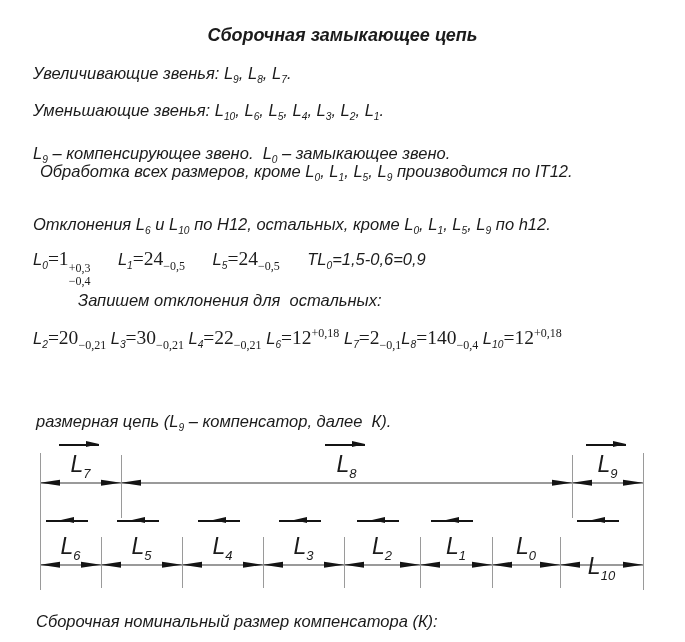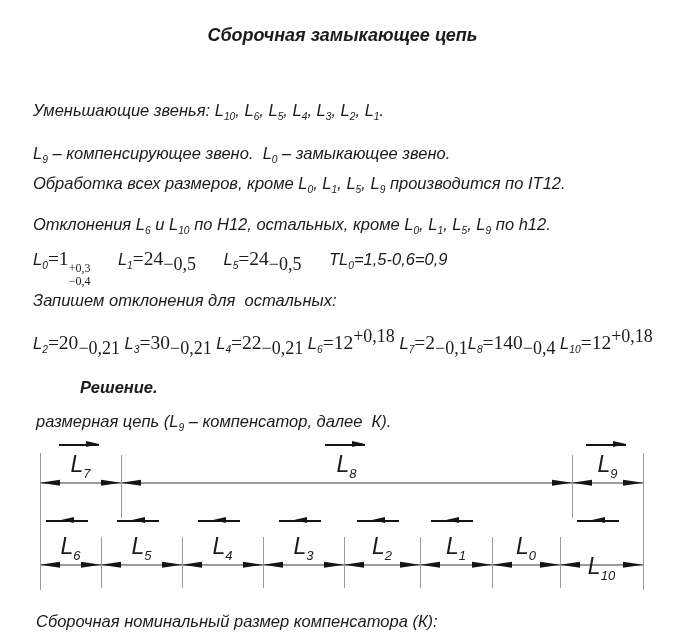--- a/index.html
+++ b/index.html
@@ -4,31 +4,31 @@
 <style>
   :root{ --ink:#1b1b1b; --line:#9a9a9a; --arrow:#141414; --bg:#ffffff; }
   html,body{margin:0;padding:0;background:#e8e8e8;}
   .doc{position:relative;width:685px;height:642px;background:var(--bg);overflow:hidden;
        font-family:"Liberation Sans",sans-serif;}
   .line{position:absolute;left:33px;font-style:italic;font-size:16.5px;color:var(--ink);
         white-space:pre;line-height:23px;}
   .title{left:0;width:685px;text-align:center;font-weight:700;font-size:18px;}
   .line sub,.line sup{font-size:0.62em;font-style:inherit;}
   .num{font-family:"Liberation Serif",serif;font-style:normal;font-size:19.5px;line-height:1;}
-  .num sub,.num sup{font-size:18px;font-style:normal;}
+  .num sub,.num sup{font-size:12px;font-style:normal;}
   .ss{display:inline-flex;flex-direction:column;font-family:"Liberation Serif",serif;
       font-style:normal;font-size:12px;line-height:1.05;vertical-align:-7px;}
   #ln-title{top:24px;}
   #ln-increasing{top:62px;}
   #ln-decreasing{top:99px;}
   #ln-roles{top:136px;margin-top:6px;}
-  #ln-processing{top:172px;}
+  #ln-processing{top:160px;margin-left:7px;}
   #ln-deviations{top:213px;}
   #ln-base-formulas{top:248px;text-align:center;}
-  #ln-write-rest{top:289px;}
+  #ln-write-rest{top:289px;margin-left:45px;}
   #ln-rest-formulas{top:326px;}
   #ln-solution{top:376px;left:80px;font-weight:700;}
   #ln-chain-note{top:410px;left:36px;}
   #ln-determine{top:610px;left:36px;}
   
   .diagram{position:absolute;left:0;top:0;width:587px;height:642px;pointer-events:none;}
   .dline{position:absolute;height:1.3px;background:var(--line);margin-top:-0.6px;}
   .tick{position:absolute;width:1.2px;background:var(--line);}
   .dart{position:absolute;width:0;height:0;border-top:3.4px solid transparent;
         border-bottom:3.4px solid transparent;transform:translateY(-3.2px);}
@@ -41,28 +41,28 @@
   .vhead-r{border-left:13px solid var(--arrow);}
   .linklabel{position:absolute;transform:translateX(-50%);font-style:italic;font-size:23px;
              color:var(--ink);line-height:1;white-space:nowrap;}
   .linklabel sub{font-size:13px;font-style:italic;}
 </style>
 </head>
 <body>
 
 <div class="doc">
   <div class="line title" id="ln-title">Сборочная замыкающее цепь</div>
+  <div class="line" id="ln-increasing">Увеличивающие звенья: L<sub>9</sub>, L<sub>8</sub>, L<sub>7</sub>.</div>
   <div class="line" id="ln-decreasing">Уменьшающие звенья: L<sub>10</sub>, L<sub>6</sub>, L<sub>5</sub>, L<sub>4</sub>, L<sub>3</sub>, L<sub>2</sub>, L<sub>1</sub>.</div>
   <div class="line" id="ln-roles">L<sub>9</sub> – компенсирующее звено.  L<sub>0</sub> – замыкающее звено.</div>
   <div class="line" id="ln-processing">Обработка всех размеров, кроме L<sub>0</sub>, L<sub>1</sub>, L<sub>5</sub>, L<sub>9</sub> производится по IT12.</div>
   <div class="line" id="ln-deviations">Отклонения L<sub>6</sub> и L<sub>10</sub> по H12, остальных, кроме L<sub>0</sub>, L<sub>1</sub>, L<sub>5</sub>, L<sub>9</sub> по h12.</div>
   <div class="line" id="ln-base-formulas">L<sub>0</sub><span class="num">=1</span><span class="ss"><span>+0,3</span><span>−0,4</span></span>      L<sub>1</sub><span class="num">=24<sub>−0,5</sub></span>      L<sub>5</sub><span class="num">=24<sub>−0,5</sub></span>      TL<sub>0</sub>=1,5-0,6=0,9</div>
   <div class="line" id="ln-write-rest">Запишем отклонения для  остальных:</div>
   <div class="line" id="ln-rest-formulas">L<sub>2</sub><span class="num">=20<sub>−0,21</sub></span> L<sub>3</sub><span class="num">=30<sub>−0,21</sub></span> L<sub>4</sub><span class="num">=22<sub>−0,21</sub></span> L<sub>6</sub><span class="num">=12<sup>+0,18</sup></span> L<sub>7</sub><span class="num">=2<sub>−0,1</sub></span>L<sub>8</sub><span class="num">=140<sub>−0,4</sub></span> L<sub>10</sub><span class="num">=12<sup>+0,18</sup></span></div>
-  <div class="line" id="ln-solution">Решение.</div>
   <div class="line" id="ln-chain-note">размерная цепь (L<sub>9</sub> – компенсатор, далее  К).</div>
   <div class="line" id="ln-determine">Сборочная номинальный размер компенсатора (К):</div>
   <div class="diagram" id="diagram">
       <div class="dline" style="left: 40px; top: 483px; width: 603px;"></div>
       <div class="tick" style="left: 121px; top: 455px; height: 63px;"></div>
       <div class="tick" style="left: 572px; top: 455px; height: 63px;"></div>
       <div class="dart dart-l" style="left: 40px; top: 483px;"></div>
       <div class="dart dart-r" style="left: 101px; top: 483px;"></div>
       <div class="linklabel" style="left: 80.5px; top: 453px;"><span>L</span><sub>7</sub></div>
       <div class="vline" style="left: 58.5px; top: 444px; width: 40px;"></div>

